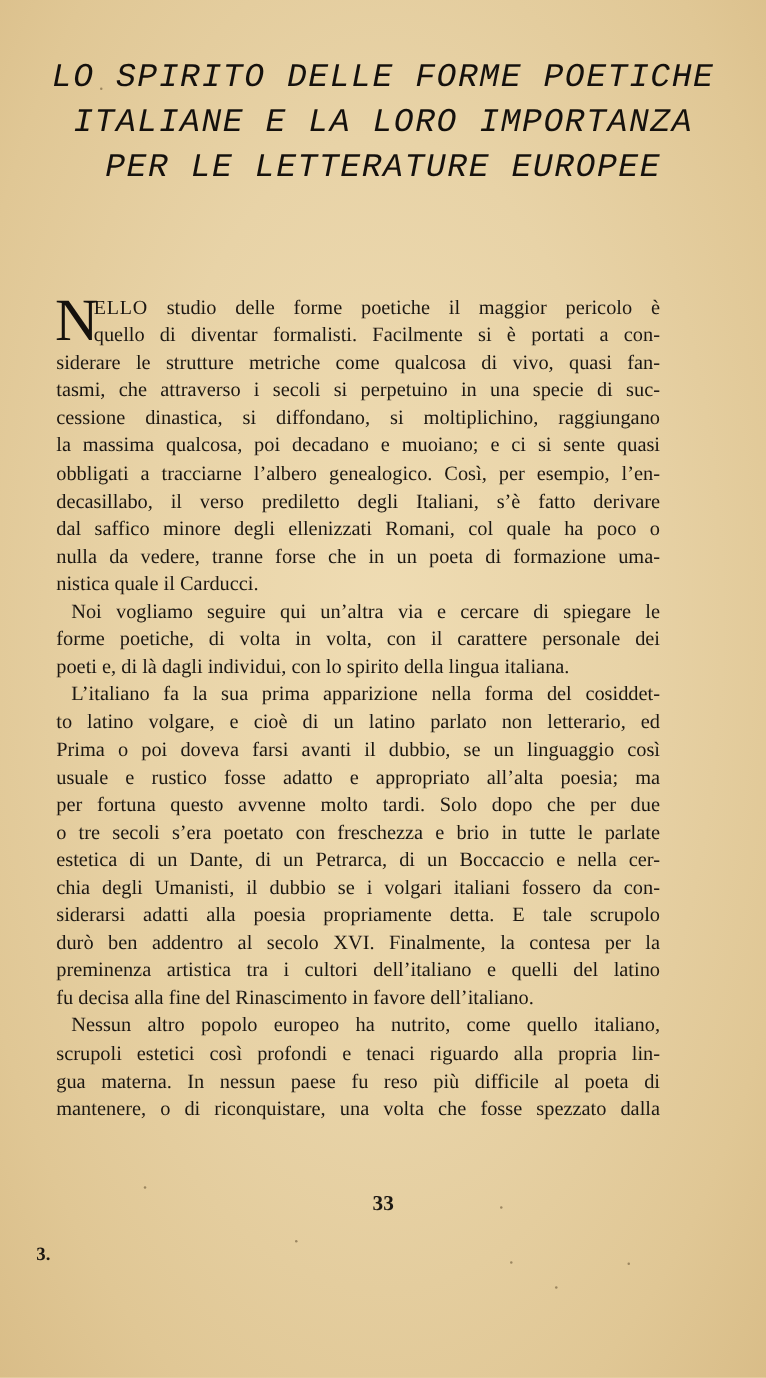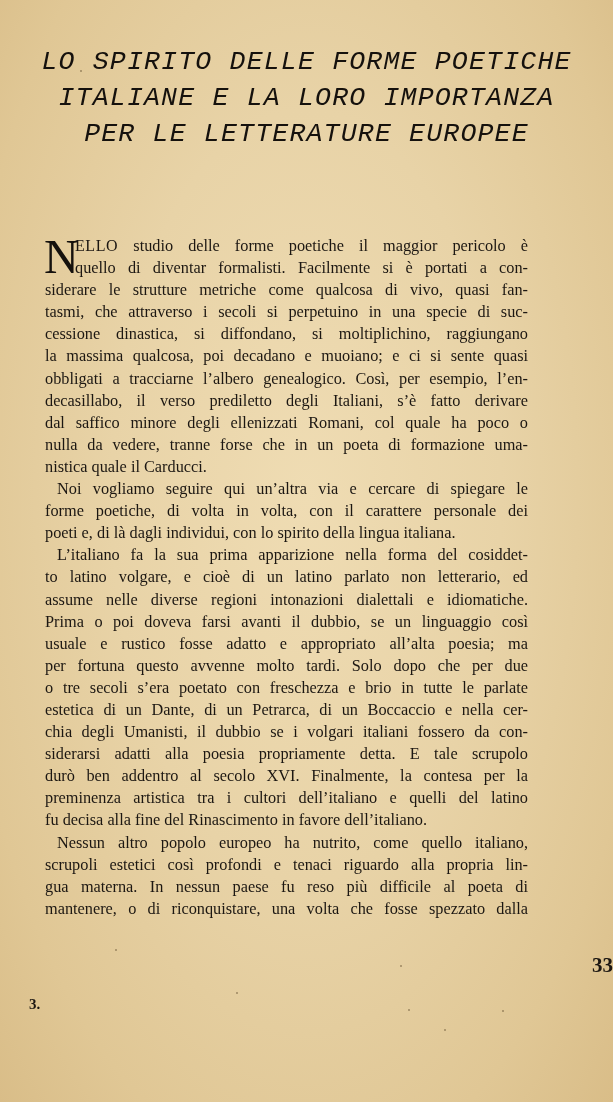--- a/index.html
+++ b/index.html
@@ -79,24 +79,24 @@
     }
     .smallcaps {
       font-size: 16px;
       letter-spacing: 0.6px;
     }
     .folio {
       position: absolute;
       top: 953px;
       left: 0;
       width: 613px;
-      text-align: right;
+      text-align: center;
       font-family: "Liberation Serif", serif;
       font-weight: bold;
-      font-size: 21px;
+      font-size: 17px;
       color: #1c1712;
     }
     .signature {
       position: absolute;
       top: 996px;
       left: 29px;
       font-family: "Liberation Serif", serif;
       font-weight: bold;
       font-size: 15px;
       color: #1c1712;
@@ -140,21 +140,20 @@
 
     <div>
       <span class="line-text indent">Noi vogliamo seguire qui un’altra via e cercare di spiegare le</span>
       <span class="line-text">forme poetiche, di volta in volta, con il carattere personale dei</span>
       <span class="line-text last">poeti e, di là dagli individui, con lo spirito della lingua italiana.</span>
     </div>
 
     <div>
       <span class="line-text indent">L’italiano fa la sua prima apparizione nella forma del cosiddet-</span>
       <span class="line-text">to latino volgare, e cioè di un latino parlato non letterario, ed</span>
-      <span class="line-text">assume nelle diverse regioni intonazioni dialettali e idiomatiche.</span>
       <span class="line-text">Prima o poi doveva farsi avanti il dubbio, se un linguaggio così</span>
       <span class="line-text">usuale e rustico fosse adatto e appropriato all’alta poesia; ma</span>
       <span class="line-text">per fortuna questo avvenne molto tardi. Solo dopo che per due</span>
       <span class="line-text">o tre secoli s’era poetato con freschezza e brio in tutte le parlate</span>
       <span class="line-text">estetica di un Dante, di un Petrarca, di un Boccaccio e nella cer-</span>
       <span class="line-text">chia degli Umanisti, il dubbio se i volgari italiani fossero da con-</span>
       <span class="line-text">siderarsi adatti alla poesia propriamente detta. E tale scrupolo</span>
       <span class="line-text">durò ben addentro al secolo XVI. Finalmente, la contesa per la</span>
       <span class="line-text">preminenza artistica tra i cultori dell’italiano e quelli del latino</span>
       <span class="line-text last">fu decisa alla fine del Rinascimento in favore dell’italiano.</span>

